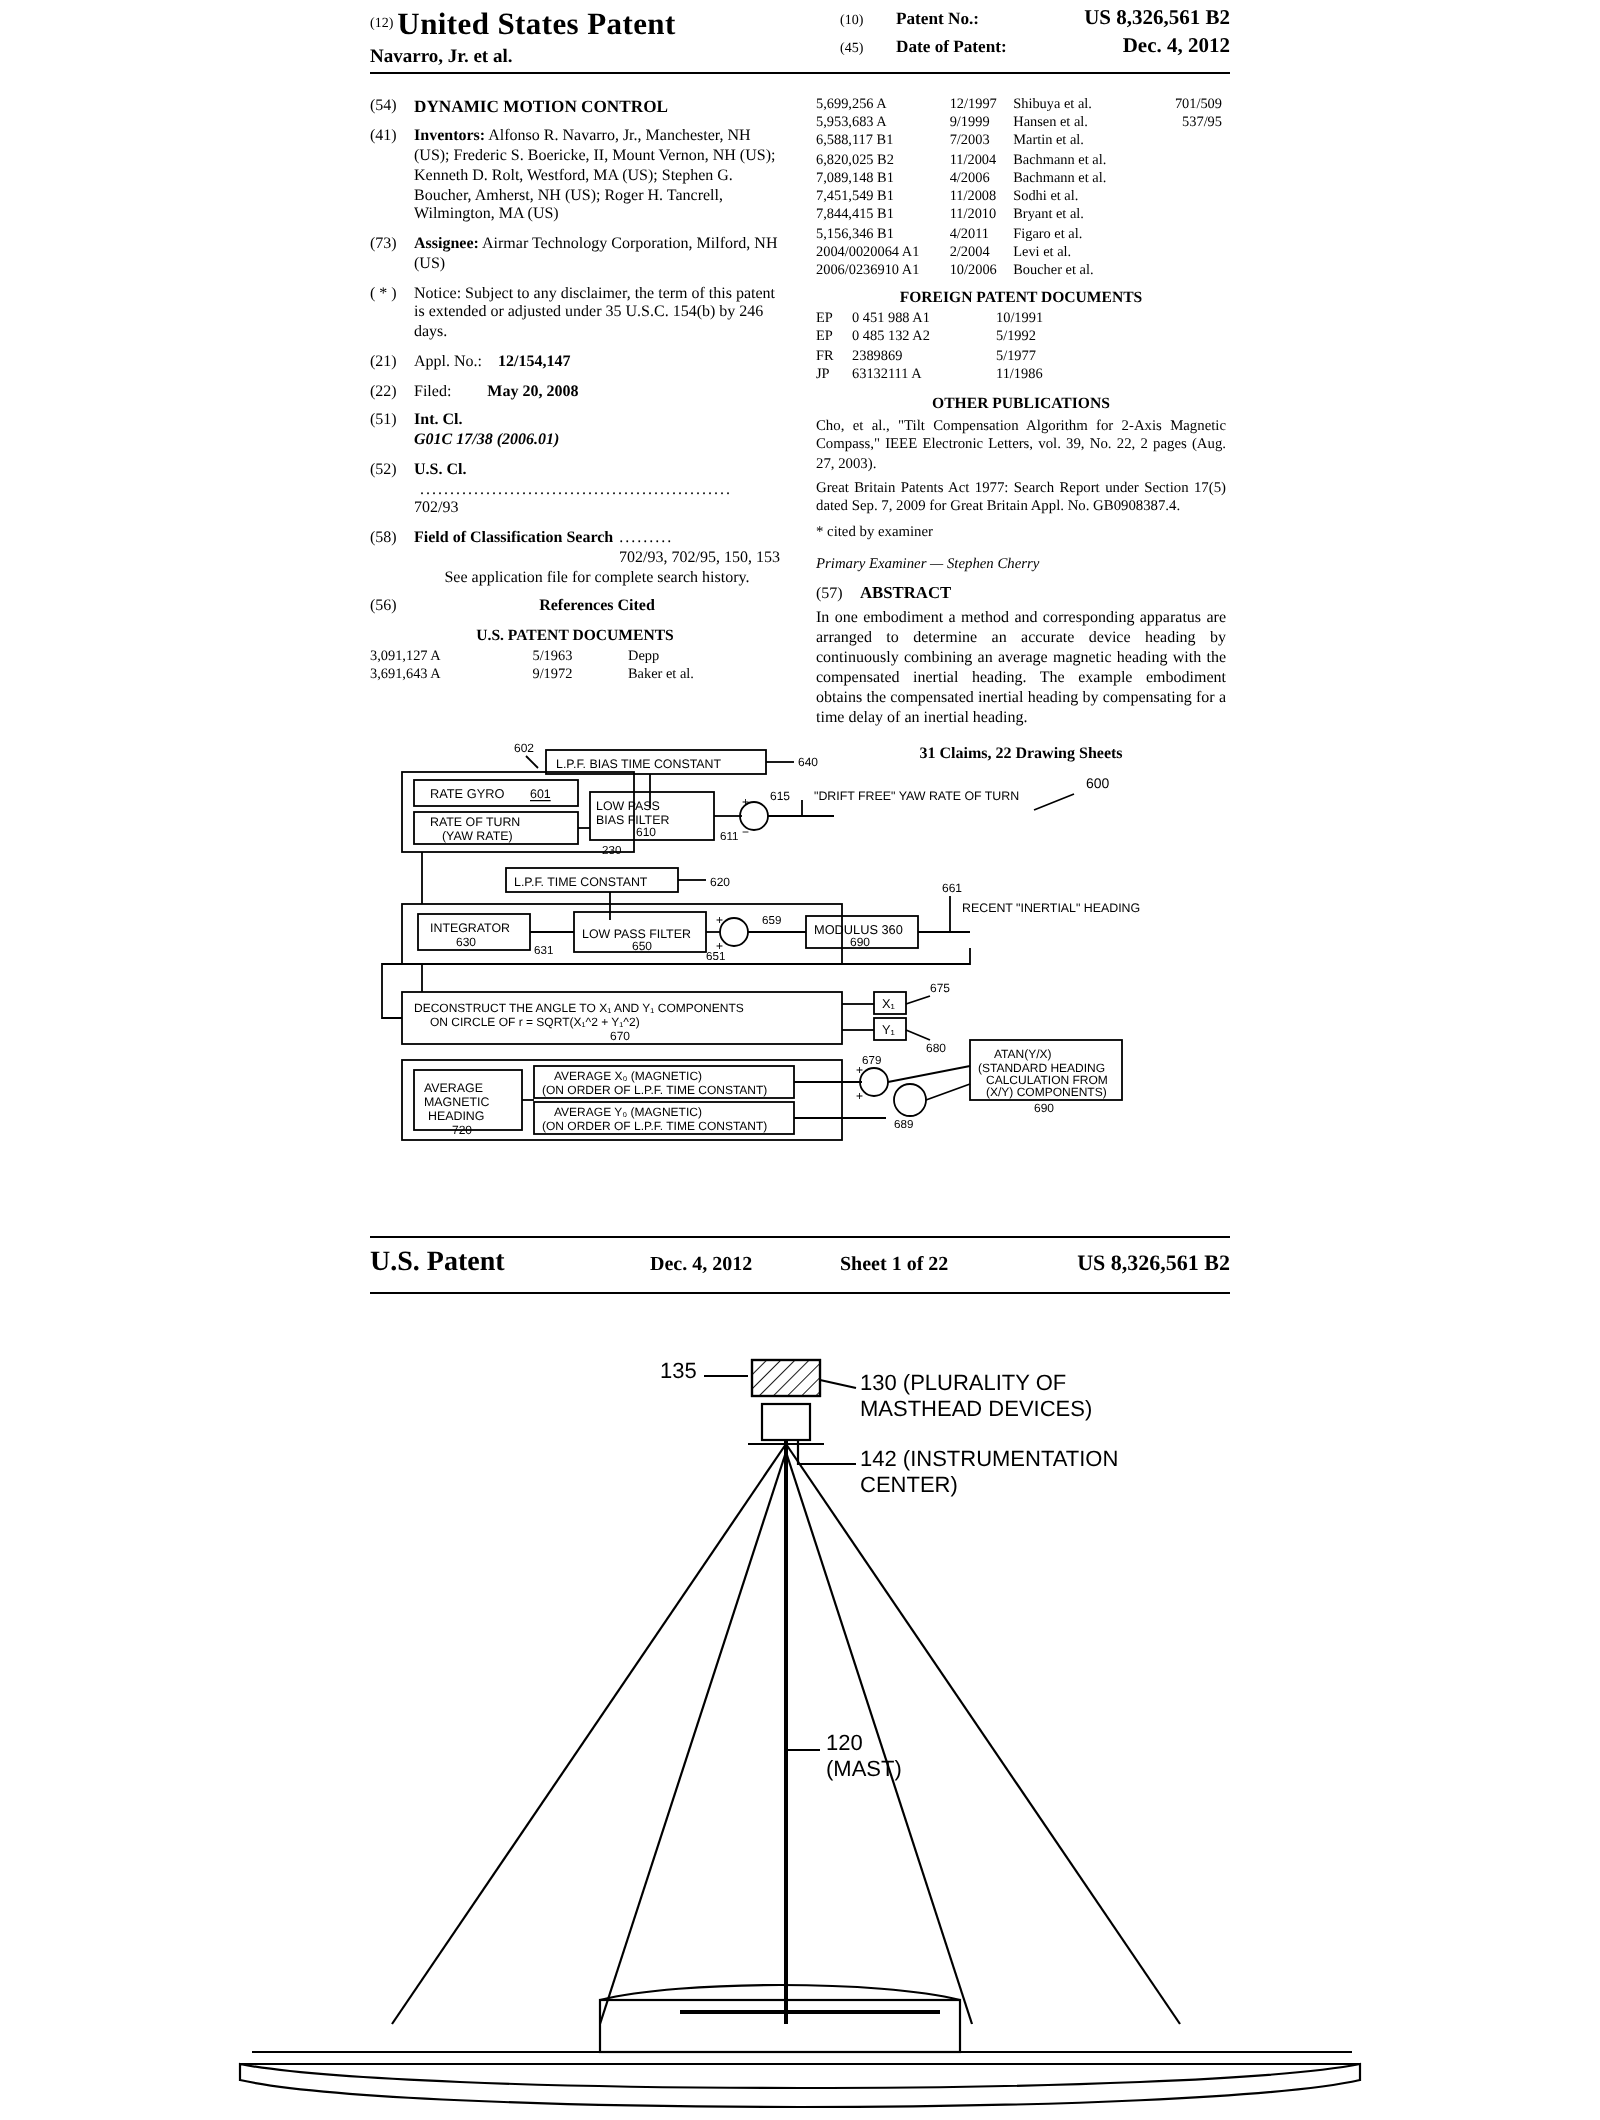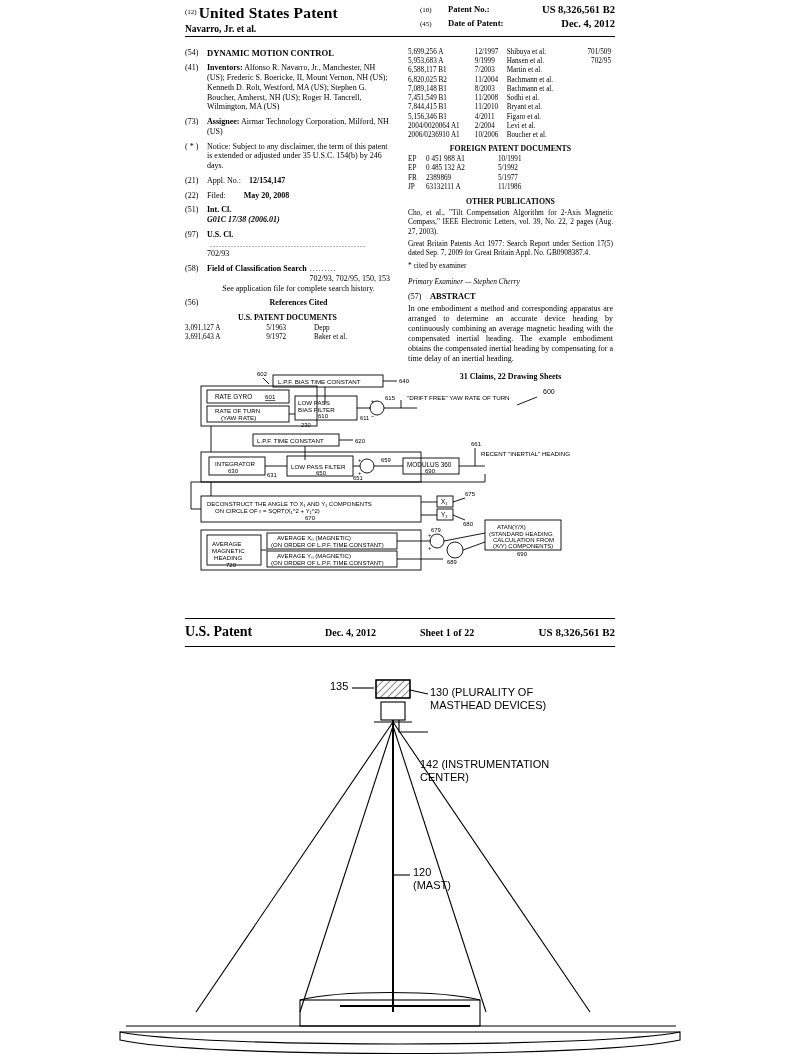--- a/index.html
+++ b/index.html
@@ -135,21 +135,21 @@
 
       <div class="sec">
         <div class="num">(51)</div>
         <div class="body">
           <div class="bold">Int. Cl.</div>
           <div style="font-style:italic;font-weight:bold;">G01C 17/38            (2006.01)</div>
         </div>
       </div>
 
       <div class="sec">
-        <div class="num">(97)</div>
+        <div class="num">(52)</div>
         <div class="body" style="display:flex;flex-direction:column;">
           <span class="bold">U.S. Cl.</span>
           <span class="dots" style="flex:1;overflow:hidden;">&nbsp;....................................................&nbsp;</span>
           <span>702/93</span>
         </div>
       </div>
 
       <div class="sec">
         <div class="num">(58)</div>
         <div class="body">
@@ -190,37 +190,37 @@
             <tr>
               <td>5,699,256 A</td>
               <td>12/1997</td>
               <td>Shibuya et al.</td>
               <td style="text-align:right;width:44px;">701/509</td>
             </tr>
         <tr>
               <td>5,953,683 A</td>
               <td>9/1999</td>
               <td>Hansen et al.</td>
-              <td style="text-align:right;">702/95</td>
+              <td style="text-align:right;">537/95</td>
             </tr>
         <tr>
               <td>6,588,117 B1</td>
               <td>7/2003</td>
               <td>Martin et al.</td>
               <td></td>
             </tr>
         <tr>
               <td>6,820,025 B2</td>
               <td>11/2004</td>
               <td>Bachmann et al.</td>
               <td></td>
             </tr>
         <tr>
               <td>7,089,148 B1</td>
-              <td>8/2003</td>
+              <td>4/2006</td>
               <td>Bachmann et al.</td>
               <td></td>
             </tr>
         <tr>
               <td>7,451,549 B1</td>
               <td>11/2008</td>
               <td>Sodhi et al.</td>
               <td></td>
             </tr>
         <tr>
@@ -475,19 +475,19 @@
         <rect x="300" y="340" width="180" height="26"></rect>
         <path d="M300 340 C 340 330, 440 330, 480 340"></path>
 
         <line x1="340" y1="346" x2="470" y2="346" stroke-width="2"></line>
       </g>
     </svg>
 
     <div class="lblbox" style="left:330px;top:20px;">135</div>
     <div class="lblbox" style="left:430px;top:26px;white-space:pre-line;">130 (PLURALITY OF
 MASTHEAD DEVICES)</div>
-    <div class="lblbox" style="left:420px;top:64px;white-space:pre-line;margin-top:34px;">142 (INSTRUMENTATION
+    <div class="lblbox" style="left:430px;top:64px;white-space:pre-line;">142 (INSTRUMENTATION
 CENTER)</div>
     <div class="lblbox" style="left:413px;top:206px;white-space:pre-line;">120
 (MAST)</div>
   </div>
 
 </div>
 
 </body></html>

